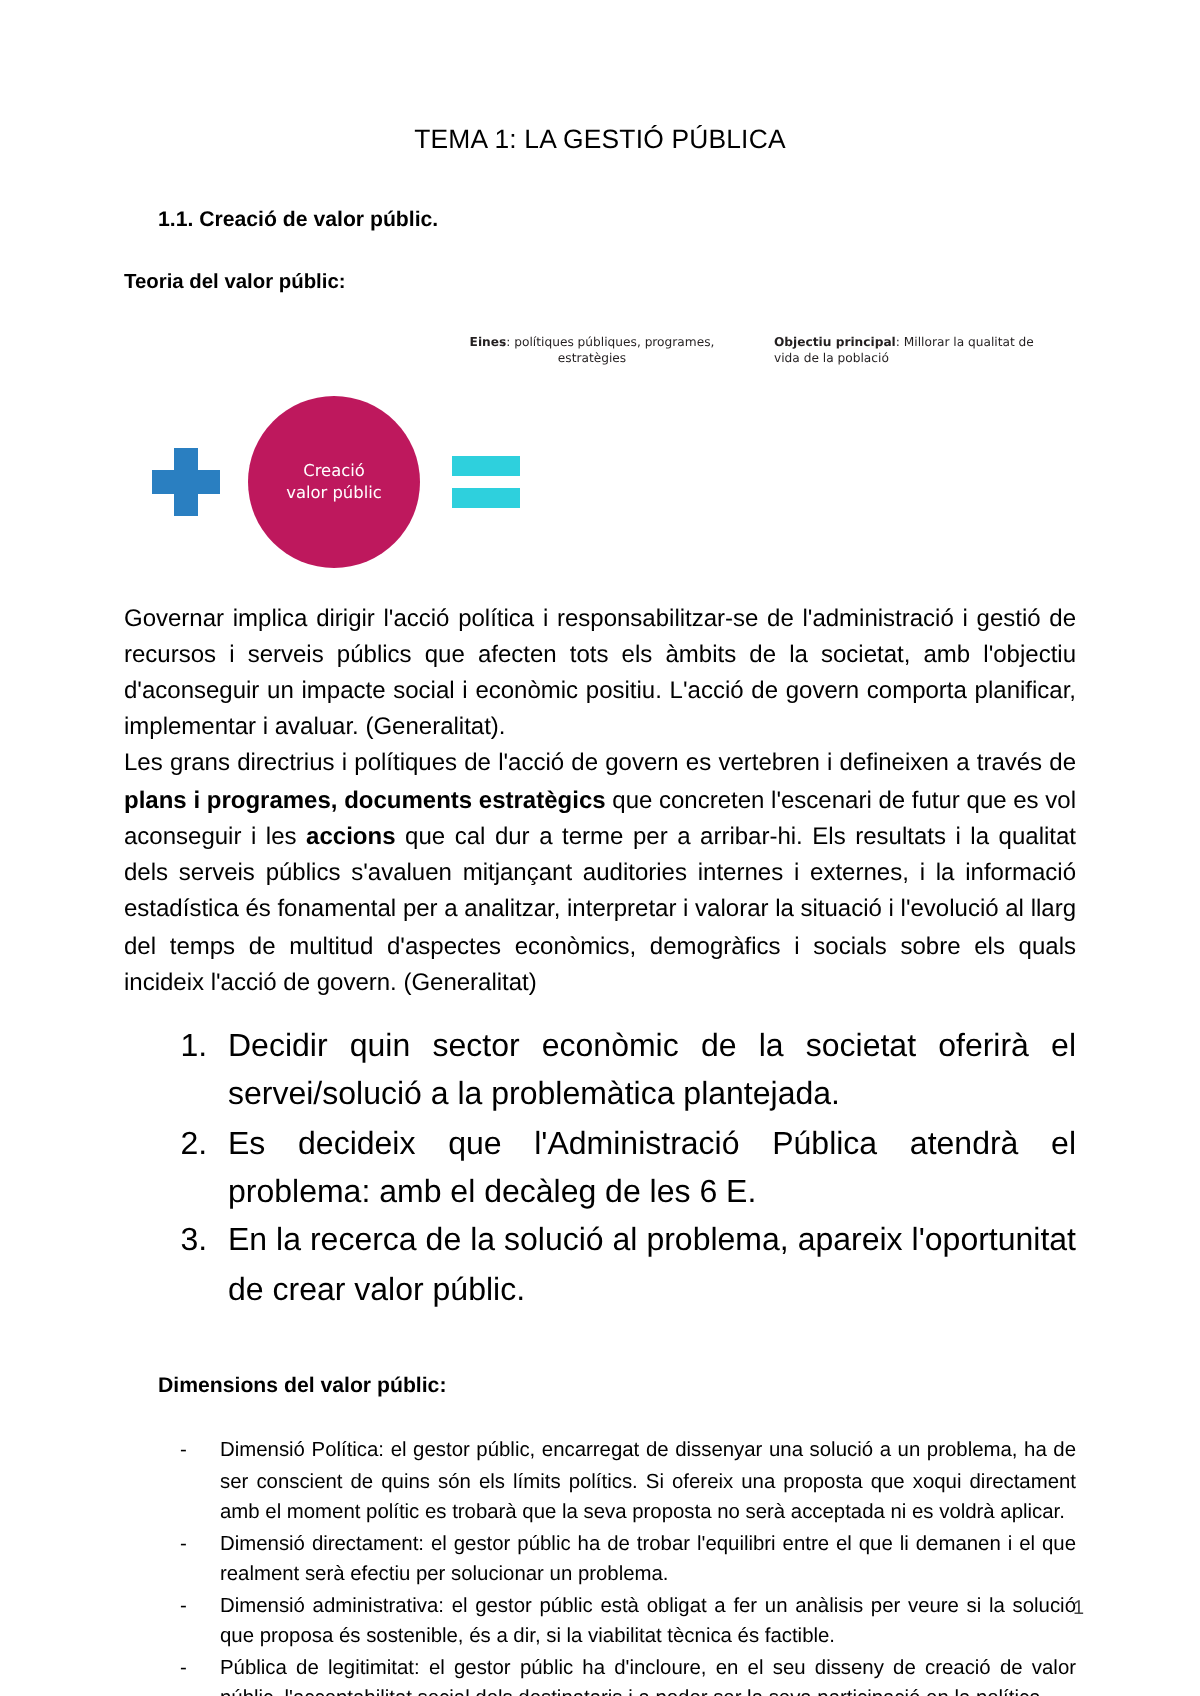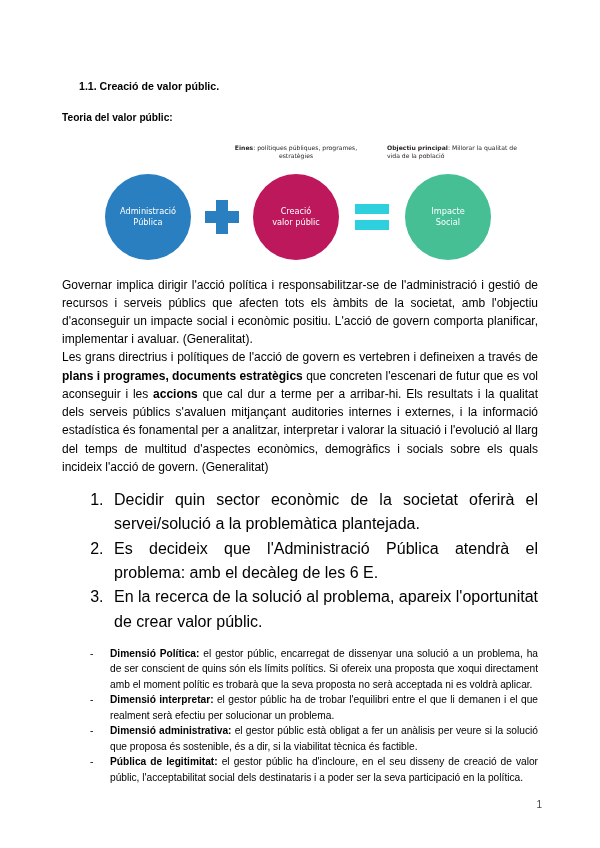--- a/index.html
+++ b/index.html
@@ -164,106 +164,96 @@
     position: relative;
     padding-left: 48px;
     text-align: justify;
     margin-bottom: 0;
   }
   ul.dims li .dash {
     position: absolute;
     left: 28px;
     top: 0;
   }
-  ul.dims li b { font-weight: bold; }
+  ul.dims li b { font-weight: normal; }
 
   .page-num {
     position: absolute;
     right: 58px;
     bottom: 38px;
     font-size: 10px;
     color: #444;
   }
 </style>
 </head>
 <body>
 
 <div class="page">
 
+  <h1 class="doc-title">TEMA 1: LA GESTIÓ PÚBLICA</h1>
 
   <div class="sec-heading">1.1. Creació de valor públic.</div>
   <div class="sub-heading">Teoria del valor públic:</div>
 
   <div class="diagram">
 
     <div class="cap cap-tools">
       <b>Eines</b><span>: polítiques públiques, programes, estratègies</span>
     </div>
 
     <div class="cap cap-goal">
       <b>Objectiu principal</b><span>: Millorar la qualitat de vida de la població</span>
     </div>
 
     <div class="row">
 
-      <div class="circle c1" style="background: rgb(42, 127, 193);">
-        <span>
-          <span>Administració</span><br>
-          <span>Pública</span>
-        </span>
-      </div>
 
       <div class="op-plus" style="color: rgb(42, 127, 193);">
         <i class="h"></i>
           <i class="v"></i>
       </div>
 
       <div class="circle c2" style="background: #be185d;">
         <span>
           <span>Creació</span><br>
           <span>valor públic</span>
         </span>
       </div>
 
       <div class="op-eq" style="color: rgb(46, 208, 221);">
         <i class="t"></i>
           <i class="b"></i>
       </div>
 
-      <div class="circle c3" style="background: rgb(70, 191, 149);">
-        <span>
-          <span>Impacte</span><br>
-          <span>Social</span>
-        </span>
-      </div>
 
     </div>
   </div>
 
 
   <p class="body-text">Governar implica dirigir l'acció política i responsabilitzar-se de l'administració i gestió de recursos i serveis públics que afecten tots els àmbits de la societat, amb l'objectiu d'aconseguir un impacte social i econòmic positiu. L'acció de govern comporta planificar, implementar i avaluar. (Generalitat).</p>
 
   <p class="body-text"><span>Les grans directrius i polítiques de l'acció de govern es vertebren i defineixen a través de </span><b>plans i programes, documents estratègics</b><span> que concreten l'escenari de futur que es vol aconseguir i les </span><b>accions</b><span> que cal dur a terme per a arribar-hi. Els resultats i la qualitat dels serveis públics s'avaluen mitjançant auditories internes i externes, i la informació estadística és fonamental per a analitzar, interpretar i valorar la situació i l'evolució al llarg del temps de multitud d'aspectes econòmics, demogràfics i socials sobre els quals incideix l'acció de govern. (Generalitat)</span></p>
 
   <div class="block-gap"></div>
 
   <ol class="steps">
     <li>Decidir quin sector econòmic de la societat oferirà el servei/solució a la problemàtica plantejada.</li>
     <li>Es decideix que l'Administració Pública atendrà el problema: amb el decàleg de les 6 E.</li>
     <li>En la recerca de la solució al problema, apareix l'oportunitat de crear valor públic.</li>
   </ol>
 
   <div class="block-gap"></div>
 
+  <div class="sec-heading">Dimensions del valor públic:</div>
   <ul class="dims">
     <li>
       <span class="dash">-</span><b>Dimensió Política:</b><span> el gestor públic, encarregat de dissenyar una solució a un problema, ha de ser conscient de quins són els límits polítics. Si ofereix una proposta que xoqui directament amb el moment polític es trobarà que la seva proposta no serà acceptada ni es voldrà aplicar.</span>
     </li>
     <li>
-      <span class="dash">-</span><b>Dimensió interpretar:</b><span> el gestor públic ha de trobar l'equilibri entre el que li demanen i el que realment serà efectiu per solucionar un problema.</span>
+      <span class="dash">-</span><b>Dimensió directament:</b><span> el gestor públic ha de trobar l'equilibri entre el que li demanen i el que realment serà efectiu per solucionar un problema.</span>
     </li>
     <li>
       <span class="dash">-</span><b>Dimensió administrativa:</b><span> el gestor públic està obligat a fer un anàlisis per veure si la solució que proposa és sostenible, és a dir, si la viabilitat tècnica és factible.</span>
     </li>
     <li>
       <span class="dash">-</span><b>Pública de legitimitat:</b><span> el gestor públic ha d'incloure, en el seu disseny de creació de valor públic, l'acceptabilitat social dels destinataris i a poder ser la seva participació en la política.</span>
     </li>
   </ul>
 
   <div class="page-num">1</div>

